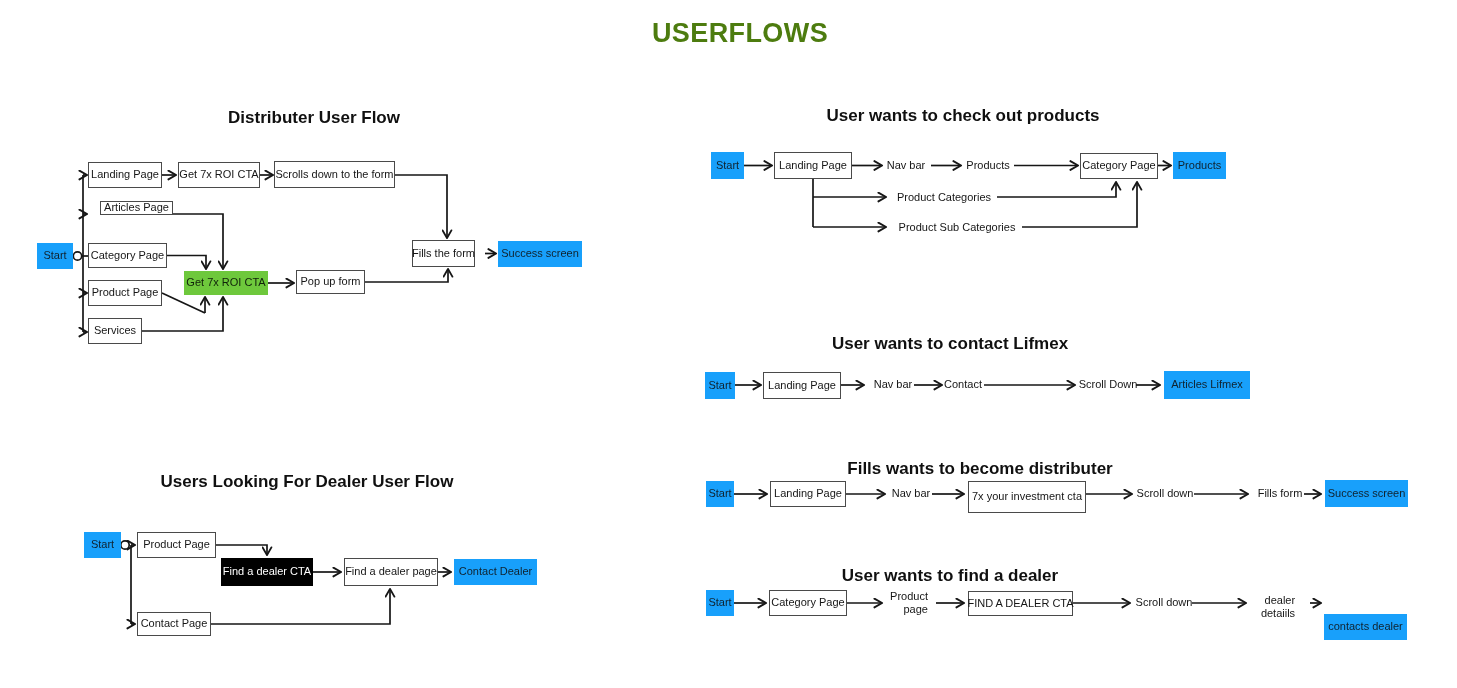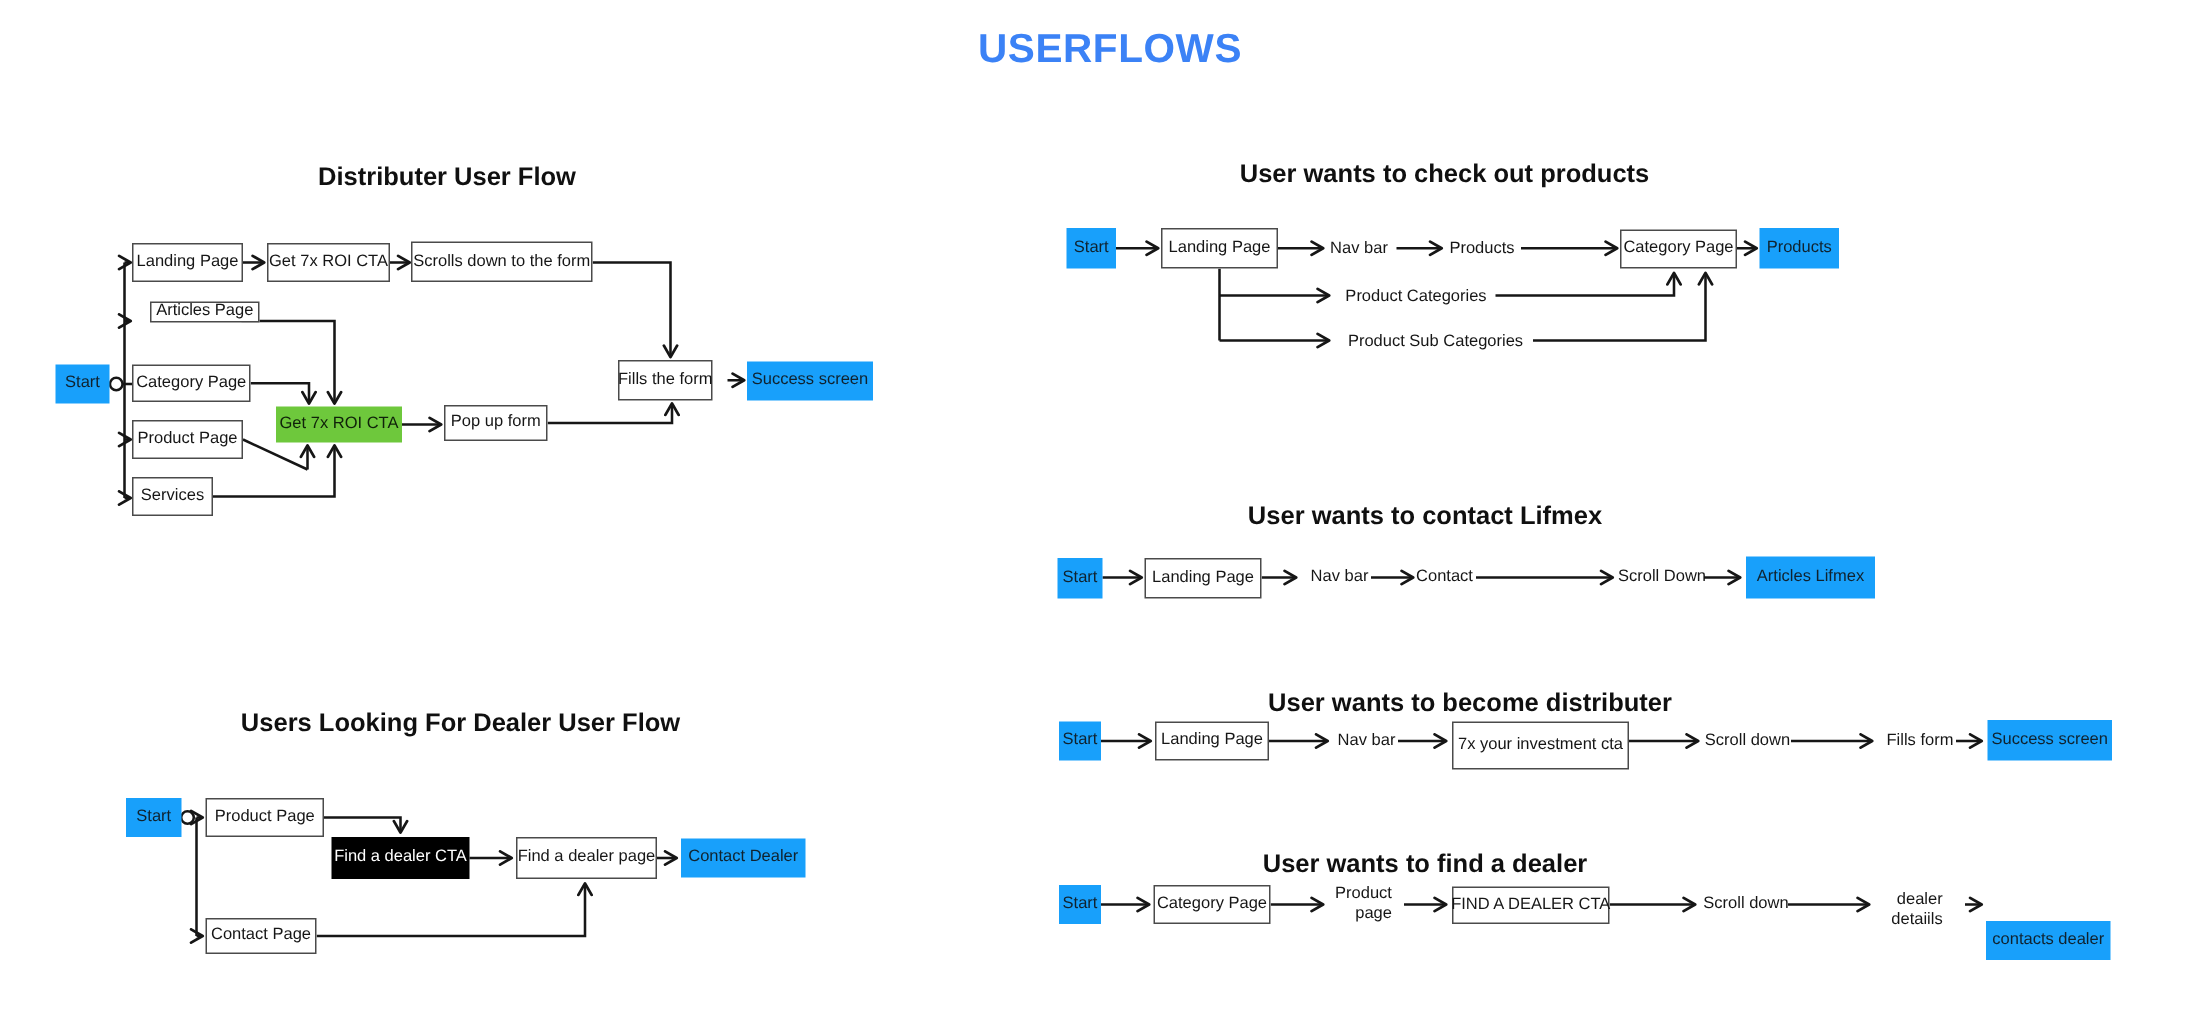--- a/index.html
+++ b/index.html
@@ -17,21 +17,21 @@
   .green { background:#6EC83C; color:#10220a; border:none; }
   .black { background:#000000; color:#ffffff; border:none; }
   .txt   { background:transparent; white-space:pre-line; text-align:right; }
   .ctr   { transform:translate(-50%,-50%); }
   .flow-title {
     position:absolute; transform:translate(-50%,-50%); font-size:17px;
     font-weight:600; color:#101010; white-space:nowrap;
   }
   .main-title {
     position:absolute; transform:translate(-50%,-50%); font-size:27px;
-    font-weight:800; letter-spacing:.4px; color:#3b82f6; white-space:nowrap;
+    font-weight:800; letter-spacing:.4px; color:#4d7c0f; white-space:nowrap;
   }
   svg.wires { position:absolute; left:0; top:0; width:1457px; height:688px; }
   svg.wires path { fill:none; stroke:#161616; stroke-width:1.7; }
 </style>
 </head>
 <body>
 
 <svg class="wires" aria-hidden="true">
   <defs>
     <marker id="arr" viewBox="0 0 10 10" refX="7.5" refY="5" markerWidth="11" markerHeight="11" orient="auto-start-reverse" markerUnits="userSpaceOnUse">
@@ -106,21 +106,21 @@
     <path d="M216,545 H267 V554" marker-end="url(#arr)"></path>
     <path d="M313,572 H340" marker-end="url(#arr)"></path>
     <path d="M211,624 H390 V590" marker-end="url(#arr)"></path>
     <path d="M438,572 H450" marker-end="url(#arr)"></path>
     <circle cx="125" cy="545" r="4.2" fill="#fff" stroke="#161616" stroke-width="1.7"></circle>
   </g>
 </svg>
 
 <div class="main-title" style="left:740px; top:33px">USERFLOWS</div>
 
-<div class="flow-title" style="left:298px; top:118px">Distributer User Flow</div>
+<div class="flow-title" style="left:314px; top:118px">Distributer User Flow</div>
 <div class="node blue" style="left:37px; top:243px; width:36px; height:26px">Start</div>
 <div class="node box" style="left:88px; top:162px; width:74px; height:26px">Landing Page</div>
 <div class="node box" style="left:178px; top:162px; width:82px; height:26px">Get 7x ROI CTA</div>
 <div class="node box" style="left:274px; top:161px; width:121px; height:27px">Scrolls down to the form</div>
 <div class="node box" style="left:100px; top:201px; width:73px; height:14px">Articles Page</div>
 <div class="node box" style="left:88px; top:243px; width:79px; height:25px">Category Page</div>
 <div class="node green" style="left:184px; top:271px; width:84px; height:24px">Get 7x ROI CTA</div>
 <div class="node box" style="left:88px; top:280px; width:74px; height:26px">Product Page</div>
 <div class="node box" style="left:88px; top:318px; width:54px; height:26px">Services</div>
 <div class="node box" style="left:296px; top:270px; width:69px; height:24px">Pop up form</div>
@@ -138,21 +138,21 @@
 <div class="node txt ctr" style="left:957px; top:228px">Product Sub Categories</div>
 
 <div class="flow-title" style="left:950px; top:344px">User wants to contact Lifmex</div>
 <div class="node blue" style="left:705px; top:372px; width:30px; height:27px">Start</div>
 <div class="node box" style="left:763px; top:372px; width:78px; height:27px">Landing Page</div>
 <div class="node txt ctr" style="left:893px; top:385px">Nav bar</div>
 <div class="node txt ctr" style="left:963px; top:385px">Contact</div>
 <div class="node txt ctr" style="left:1108px; top:385px">Scroll Down</div>
 <div class="node blue" style="left:1164px; top:371px; width:86px; height:28px">Articles Lifmex</div>
 
-<div class="flow-title" style="left:980px; top:469px">User wants to become distributer</div>
+<div class="flow-title" style="left:980px; top:469px">Fills wants to become distributer</div>
 <div class="node blue" style="left:706px; top:481px; width:28px; height:26px">Start</div>
 <div class="node box" style="left:770px; top:481px; width:76px; height:26px">Landing Page</div>
 <div class="node txt ctr" style="left:911px; top:494px">Nav bar</div>
 <div class="node box" style="left:968px; top:481px; width:118px; height:32px">7x your investment cta</div>
 <div class="node txt ctr" style="left:1165px; top:494px">Scroll down</div>
 <div class="node txt ctr" style="left:1280px; top:494px">Fills form</div>
 <div class="node blue" style="left:1325px; top:480px; width:83px; height:27px">Success screen</div>
 
 <div class="flow-title" style="left:950px; top:576px">User wants to find a dealer</div>
 <div class="node blue" style="left:706px; top:590px; width:28px; height:26px">Start</div>

